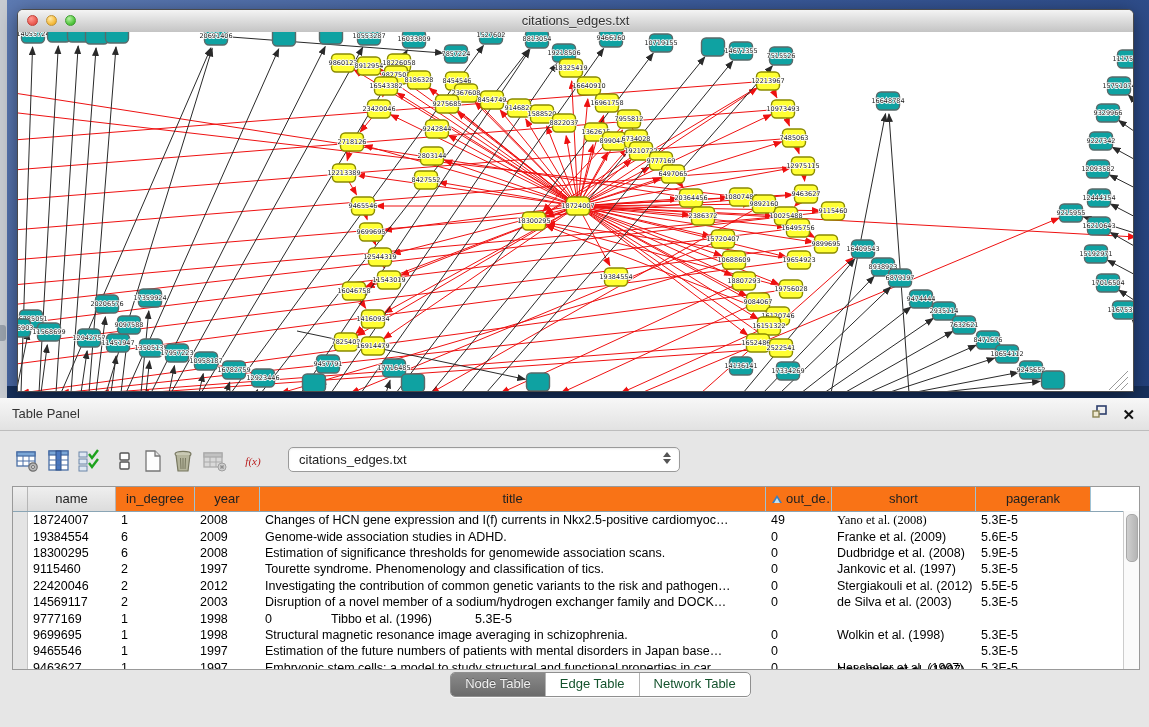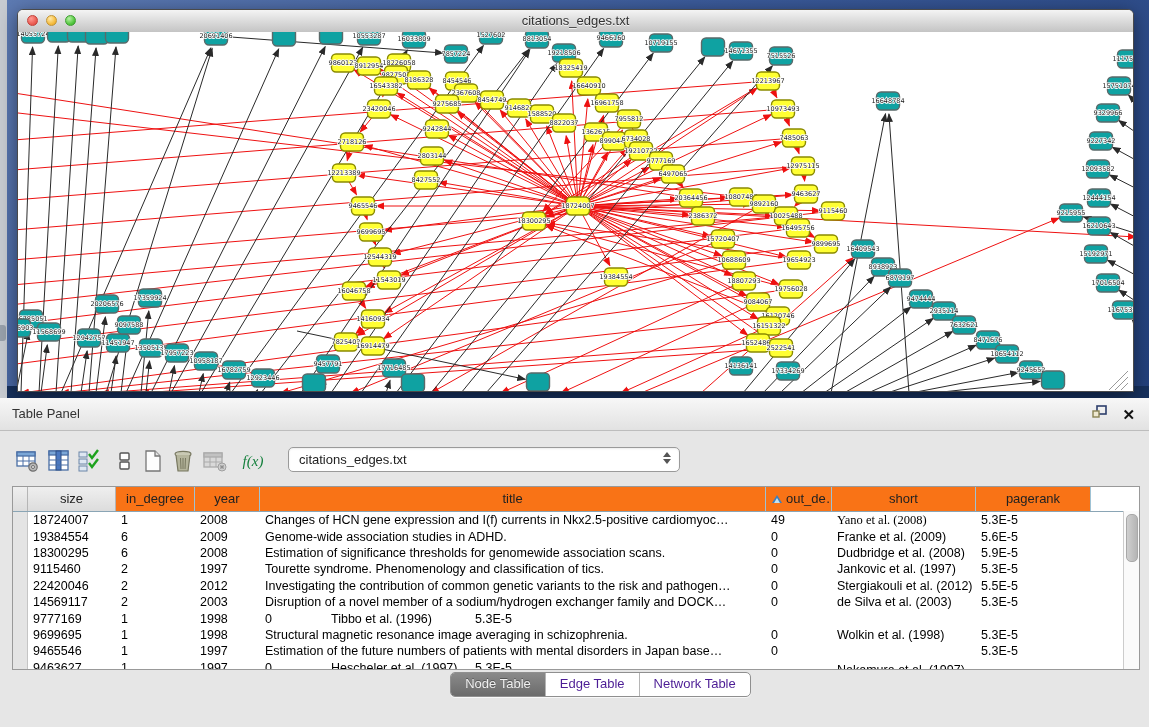--- a/index.html
+++ b/index.html
@@ -30,21 +30,21 @@
   
   .panel{position:absolute;left:0;top:398px;width:1149px;height:402px;background:#e6e6e6;}
   .panel-header{position:absolute;left:0;top:0;width:1149px;height:32px;
     background:linear-gradient(#f7f7f7,#e2e2e2);border-bottom:1px solid #bdbdbd;}
   .panel-title{position:absolute;left:12px;top:8px;font-size:13px;color:#333;}
   .panel-header-icons{position:absolute;right:14px;top:7px;display:flex;gap:14px;align-items:center;}
   .close-x{font-size:15px;font-weight:bold;color:#111;line-height:18px;cursor:default;}
   
   .toolbar{position:absolute;left:0;top:32px;width:1149px;height:56px;}
   .tool{position:absolute;top:18px;width:26px;height:26px;display:flex;align-items:center;justify-content:center;}
-  .fx{font-family:"Liberation Serif",serif;font-style:italic;font-size:15px;color:#15803d;}
+  .fx{font-family:"Liberation Serif",serif;font-style:italic;font-size:11px;color:#b91c1c;}
   .dropdown{position:absolute;left:288px;top:17px;width:392px;height:25px;background:#fff;
     border:1px solid #9a9a9a;border-radius:5px;box-sizing:border-box;font-size:13px;color:#222;
     padding:4px 24px 0 10px;box-shadow:inset 0 1px 2px rgba(0,0,0,.08);}
   .dd-arrows{position:absolute;right:8px;top:4px;display:flex;flex-direction:column;gap:2px;}
   .tri-up{width:0;height:0;border-left:4px solid transparent;border-right:4px solid transparent;border-bottom:5px solid #555;}
   .tri-down{width:0;height:0;border-left:4px solid transparent;border-right:4px solid transparent;border-top:5px solid #555;}
   
   .table-wrap{position:absolute;left:12px;top:88px;width:1128px;height:184px;
     background:#fff;border:1px solid #999;box-sizing:border-box;overflow:hidden;}
   .thead{display:flex;height:24px;border-bottom:1px solid #8aa5b5;}
@@ -62,21 +62,21 @@
   .gut{width:14px;height:100%;background:#e4e4e4;border-right:1px solid #c5c5c5;flex:none;}
   .td{box-sizing:border-box;font-size:12.5px;color:#000;padding-left:5px;
       white-space:nowrap;overflow:hidden;flex:none;}
   .vscroll{position:absolute;right:0;top:24px;bottom:0;width:15px;background:#fafafa;border-left:1px solid #ccc;}
   .vthumb{position:absolute;left:2px;top:3px;width:10px;height:46px;border-radius:5px;
     background:linear-gradient(90deg,#cfcfcf,#b5b5b5);border:1px solid #a8a8a8;}
   
   .tabs-row{position:absolute;left:0;top:274px;width:1149px;display:flex;justify-content:center;padding-left:26px;}
   .segctl{display:flex;height:23px;border:1px solid #8f8f8f;border-radius:5px;overflow:hidden;
     background:#fff;box-shadow:0 1px 0 rgba(255,255,255,.7);}
-  .seg{font-size:13px;color:#4c1d95;padding:3px 14px 0 14px;border-right:1px solid #b5b5b5;white-space:nowrap;}
+  .seg{font-size:13px;color:#14532d;padding:3px 14px 0 14px;border-right:1px solid #b5b5b5;white-space:nowrap;}
   .seg:last-child{border-right:none;}
   .seg.sel{background:linear-gradient(#8a8a8a,#6b6b6b);color:#efefef;text-shadow:0 -1px 0 #555;}
   
   .status{position:absolute;left:0;top:302px;width:1149px;height:27px;background:#e9e9e9;
     border-top:1px solid #c0c0c0;margin-top:48px;}
   .mem{position:absolute;right:34px;top:7px;font-size:12px;color:#222;}
   .memdot{position:absolute;right:12px;top:6px;width:14px;height:14px;border-radius:50%;
     background:radial-gradient(circle at 35% 30%,#b8ec8a,#62c437 60%,#3f9e1f);border:1px solid #558a36;box-sizing:border-box;}
 </style>
 </head>
@@ -866,21 +866,21 @@
       <span class="dd-arrows">
         <span class="tri-up"></span>
           <span class="tri-down"></span>
       </span>
     </div>
   </div>
 
   <div class="table-wrap">
     <div class="thead" id="thead">
         <div class="corner"></div>
-        <div class="th plain" style="width: 88px;">size</div>
+        <div class="th plain" style="width: 88px;">name</div>
         <div class="th" style="width: 79px;">in_degree</div>
         <div class="th" style="width: 65px;">year</div>
         <div class="th" style="width: 506px;">title</div>
         <div class="th sorted" style="width: 66px;"><span class="sort-tri"></span>out_de…</div>
         <div class="th" style="width: 144px;">short</div>
         <div class="th" style="width: 115px;">pagerank</div>
       </div>
     <div class="tbody" id="tbody">
         <div class="tr">
           <div class="gut"></div>
@@ -969,20 +969,21 @@
           <div class="td" style="width: 506px;">Estimation of the future numbers of patients with mental disorders in Japan base…</div>
           <div class="td" style="width: 66px;">0</div>
           <div class="td" style="width: 144px; margin-top: 38px;">Nakamura et al. (1997)</div>
           <div class="td" style="width: 115px;">5.3E-5</div>
         </div>
         <div class="tr">
           <div class="gut"></div>
           <div class="td" style="width: 88px;">9463627</div>
           <div class="td" style="width: 79px;">1</div>
           <div class="td" style="width: 65px;">1997</div>
+          <div class="td" style="width: 506px;">Embryonic stem cells: a model to study structural and functional properties in car…</div>
           <div class="td" style="width: 66px;">0</div>
           <div class="td" style="width: 144px;">Hescheler et al. (1997)</div>
           <div class="td" style="width: 115px;">5.3E-5</div>
         </div>
       </div>
     <div class="vscroll">
       <div class="vthumb"></div>
     </div>
   </div>
 

